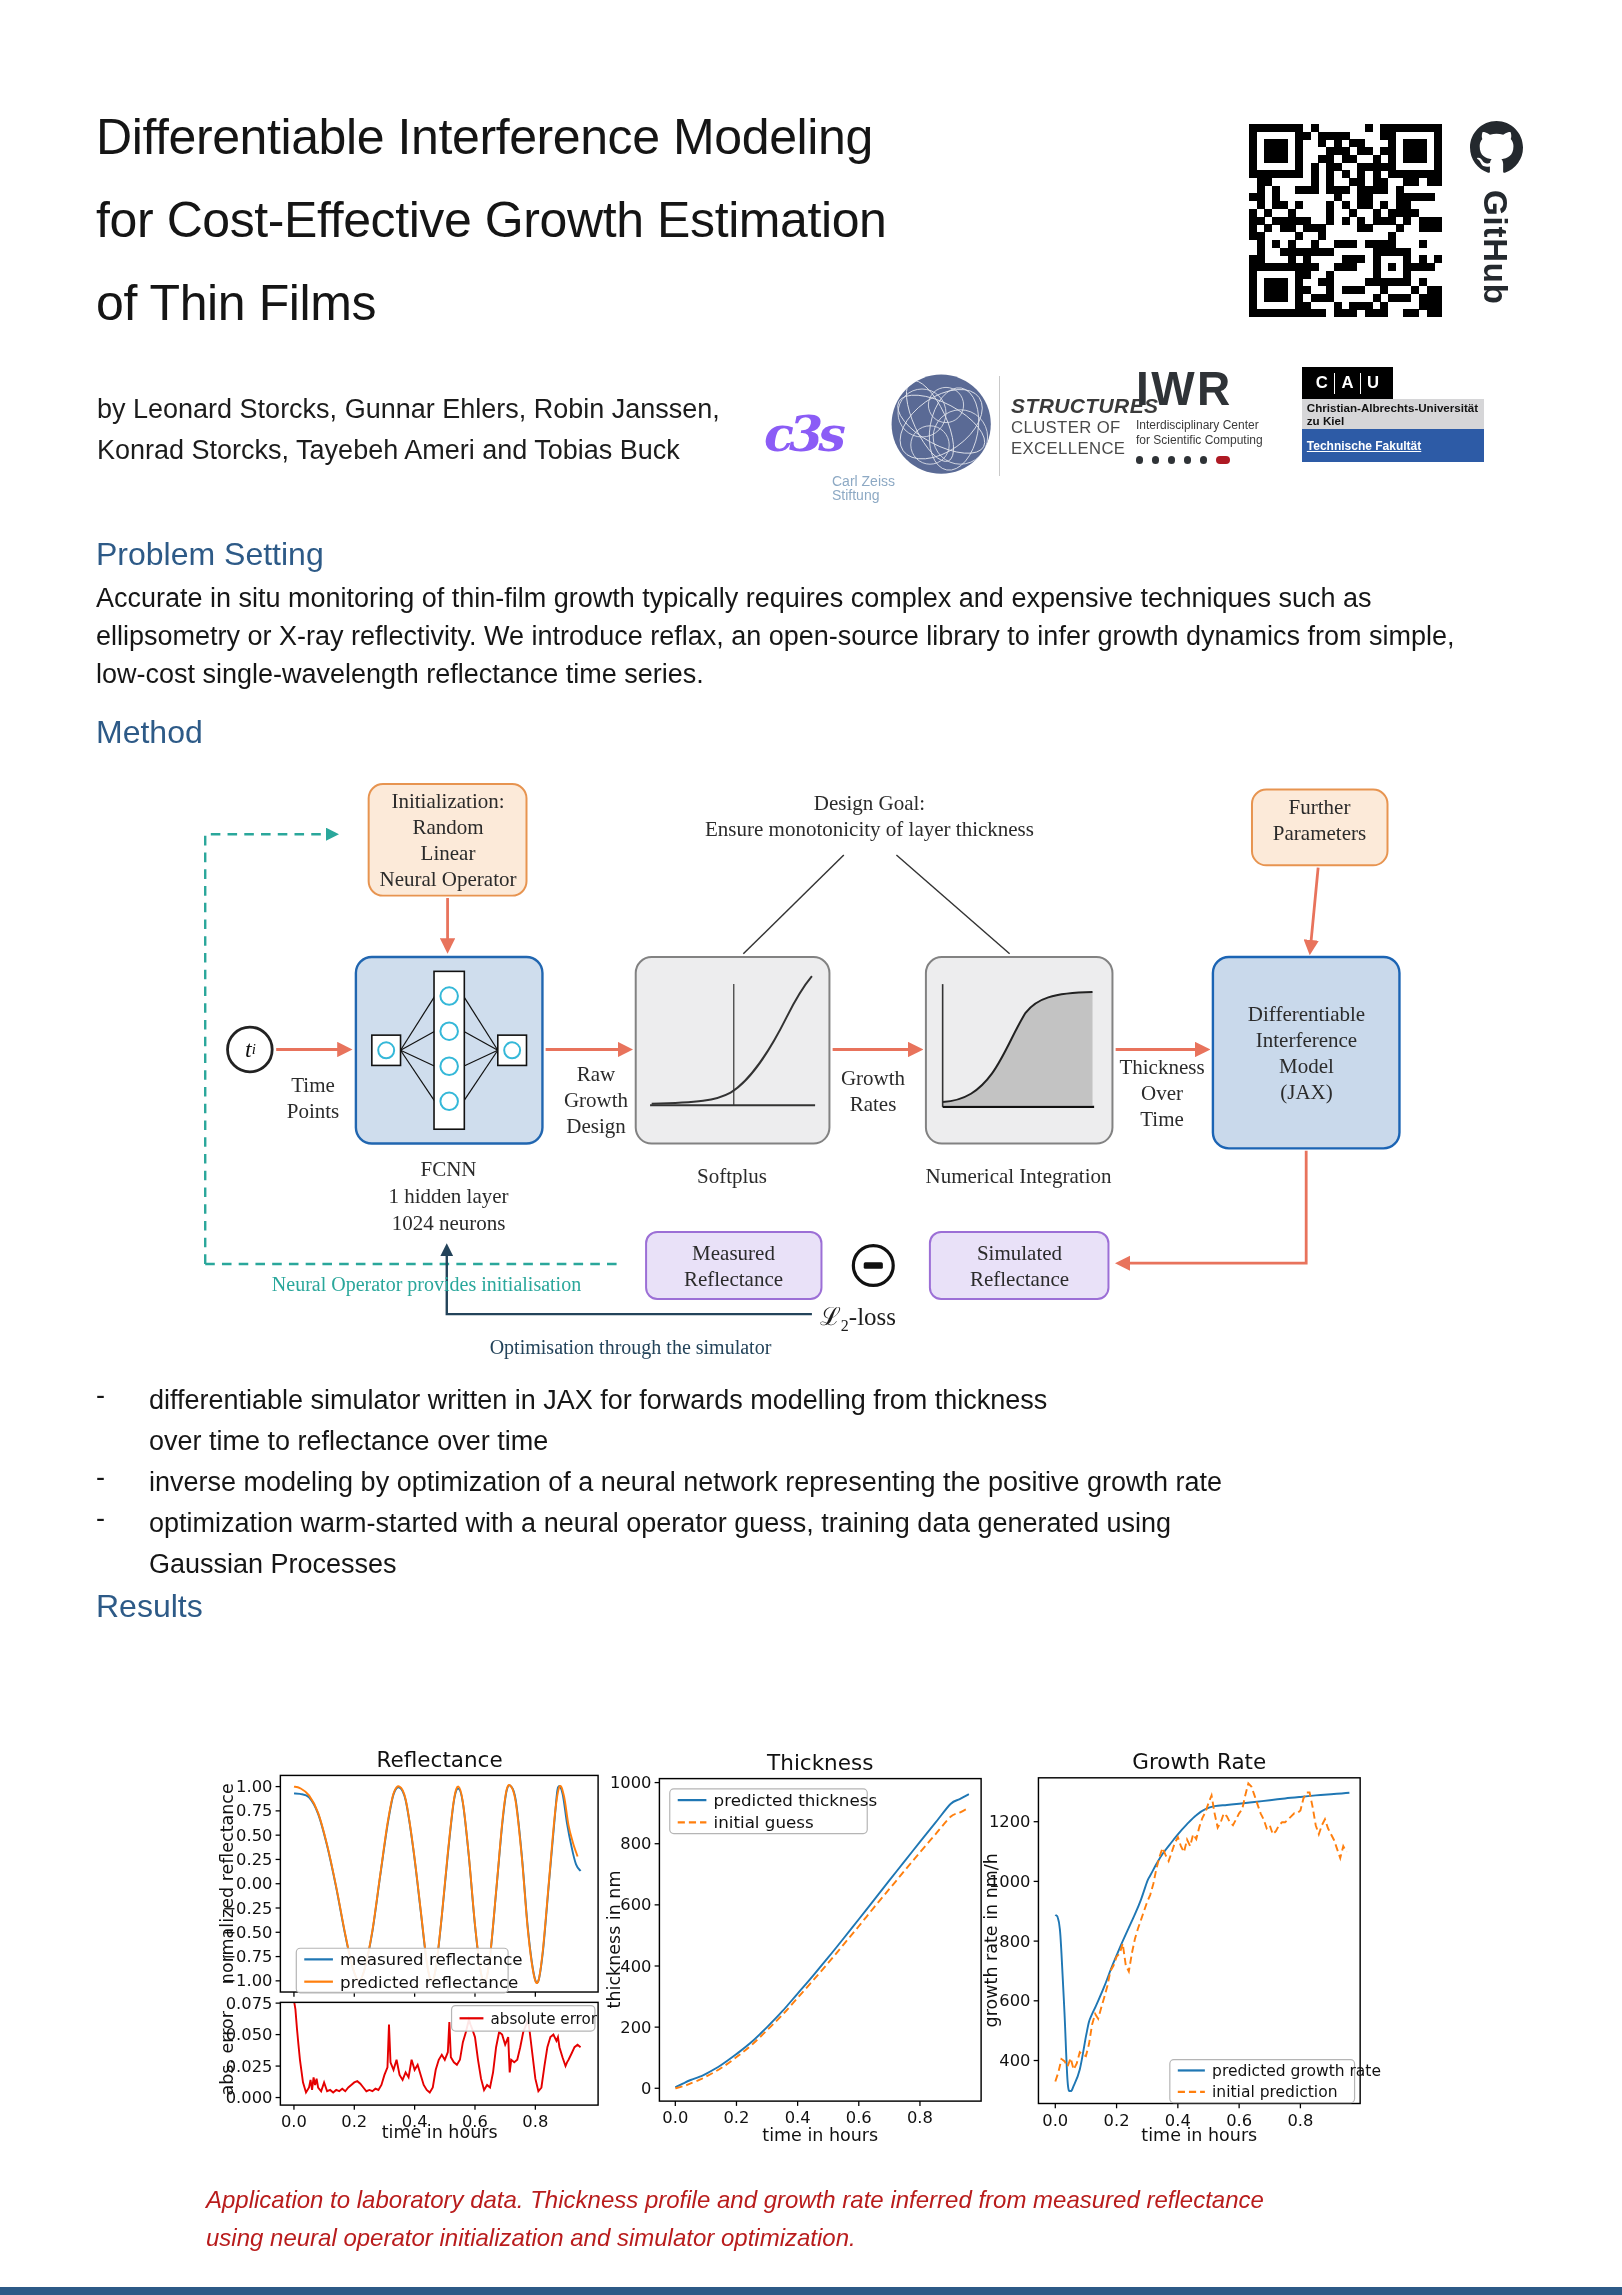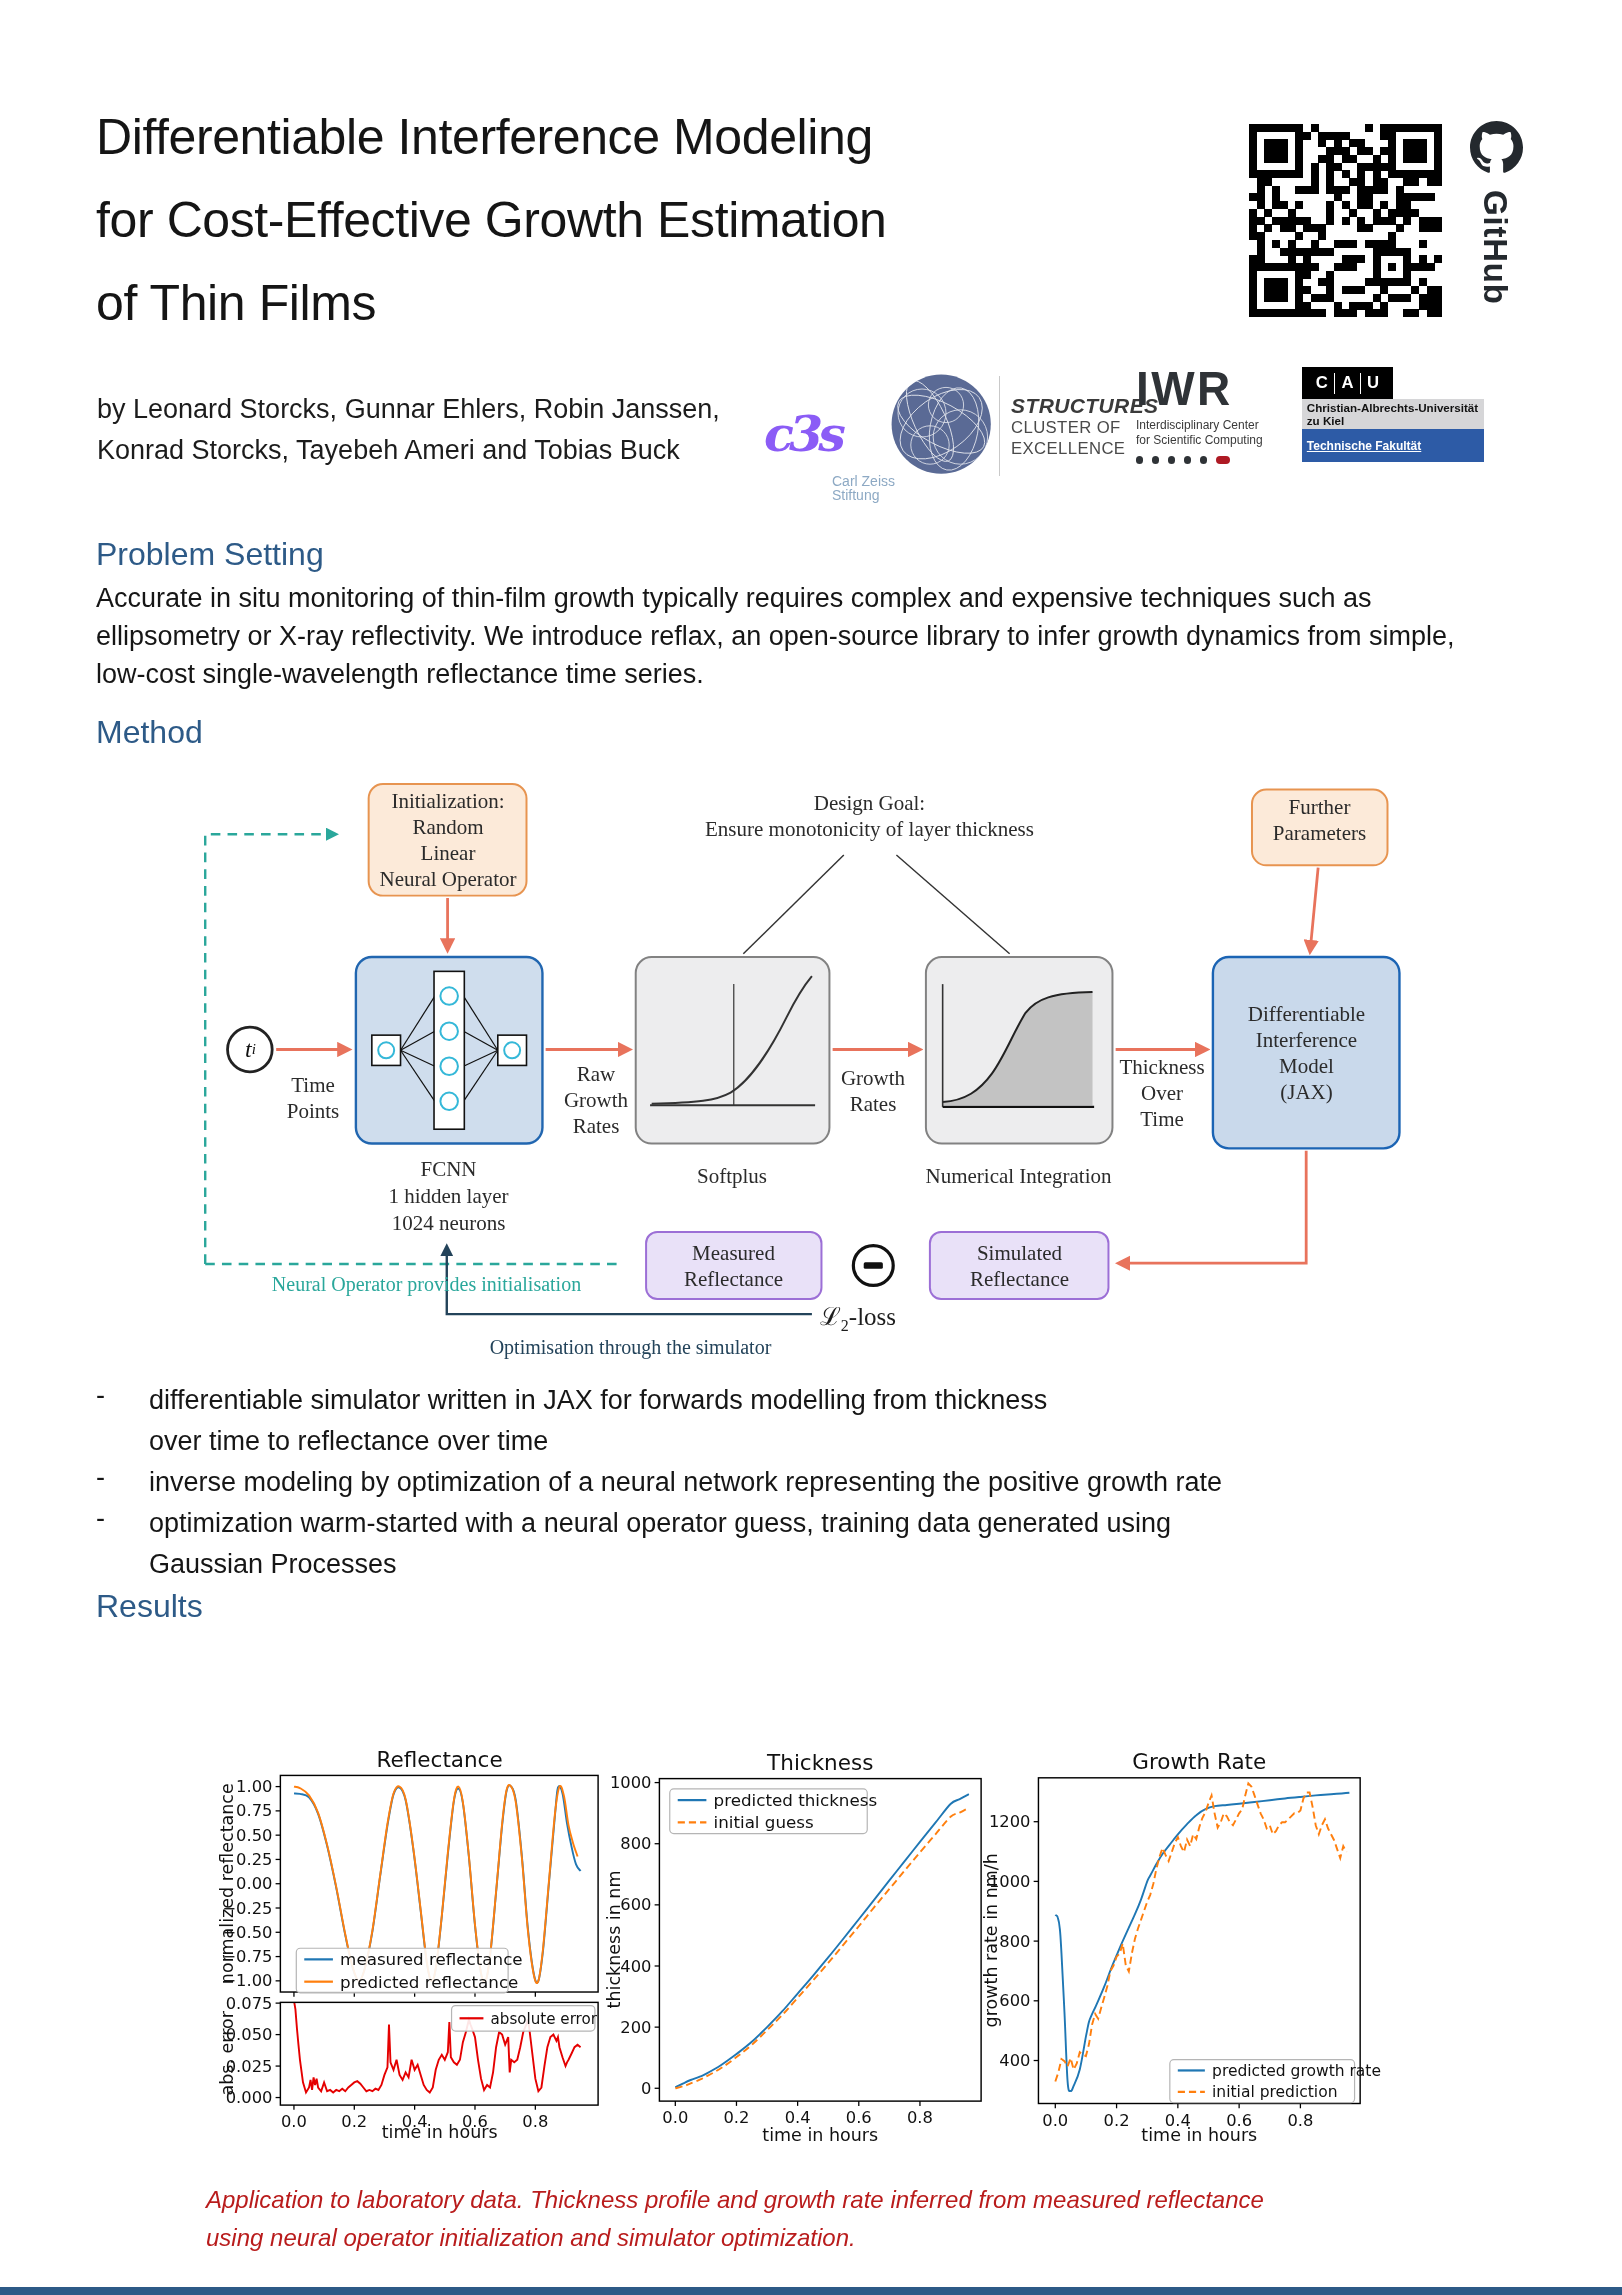--- a/index.html
+++ b/index.html
@@ -443,21 +443,21 @@
     <div class="abs serif dg-label pre boxtext" style="left:1156px;top:17.5px;width:135px;height:60px;">Further
 Parameters</div>
     <div class="abs serif" style="left:132px;top:255px;width:45px;height:45px;display:flex;align-items:center;justify-content:center;font-style:italic;font-size:24px;">
       <span>t</span>
         <sub style="font-size:15px;">i</sub>
     </div>
     <div class="abs serif dg-label pre" style="left:177px;top:300px;width:80px;">Time
 Points</div>
     <div class="abs serif dg-label pre" style="left:452px;top:289px;width:96px;">Raw
 Growth
-Rates</div>
+Design</div>
     <div class="abs serif dg-label pre" style="left:733px;top:293px;width:88px;">Growth
 Rates</div>
     <div class="abs serif dg-label pre" style="left:1018px;top:282px;width:96px;">Thickness
 Over
 Time</div>
     <div class="abs serif dg-label pre" style="left:273px;top:384px;width:159px;line-height:27px;">FCNN
 1 hidden layer
 1024 neurons</div>
     <div class="abs serif dg-label" style="left:572px;top:391px;width:128px;">Softplus</div>
     <div class="abs serif dg-label" style="left:819px;top:391px;width:207px;">Numerical Integration</div>

